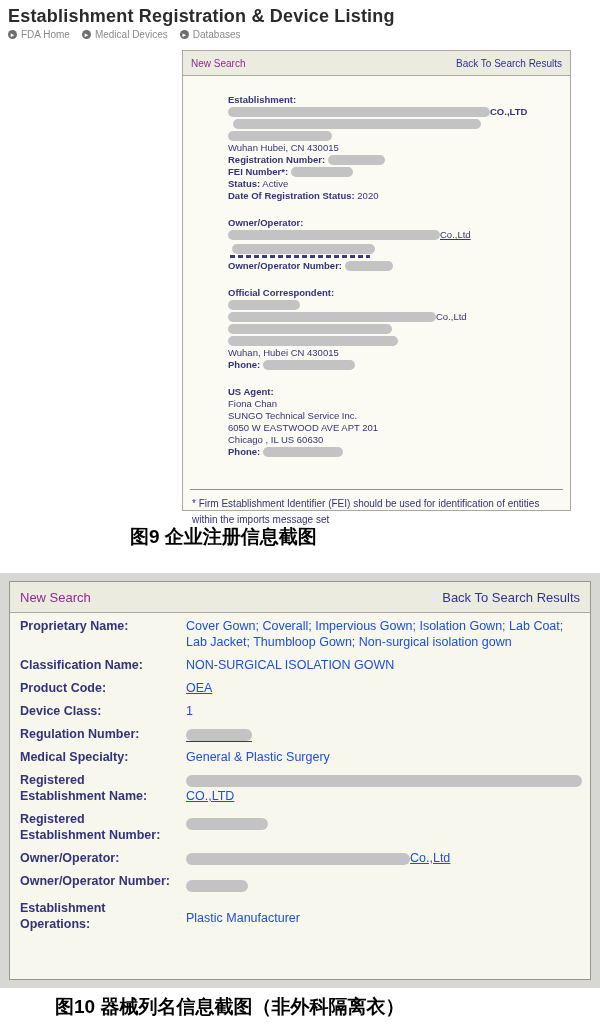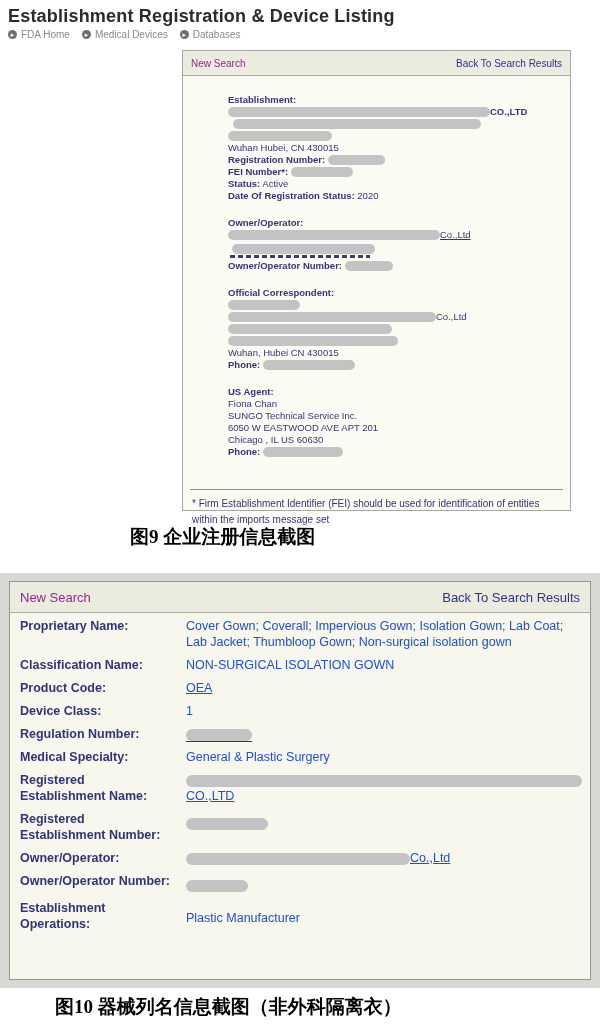--- a/index.html
+++ b/index.html
@@ -26,21 +26,21 @@
   #panel1 .panel-head { height:25px; padding:0 8px; font-size:10px; }
   #panel1 .p1-body { padding:18px 18px 6px 45px; line-height:12px; }
   #panel1 .sec { margin-bottom:15px; }
   #panel1 .r { height:10px; }
   .r-tall { height:15px; }
   .clip-text { width:140px; height:3px; margin-left:2px; background:repeating-linear-gradient(90deg,#3a3a7a 0 5px,transparent 5px 8px); }
   .footnote-wrap { border-top:1px solid #8f8f8f; margin:10px 7px 0 7px; padding:6px 2px 0 2px; }
   .footnote { font-size:10px; line-height:16px; color:#33337a; }
 
   
-  .caption { position:absolute; font-family:Liberation Serif, serif; font-weight:700; font-size:19px; color:#000; }
+  .caption { position:absolute; font-family:Liberation Sans, sans-serif; font-weight:700; font-size:19px; color:#000; }
   #caption1 { left:130px; top:524px; }
   #caption2 { left:55px; top:994px; }
 
   
   #shot2 { position:absolute; left:0; top:573px; width:600px; height:415px; background:#d7d7d3; padding:8px 9px; }
   #panel2 { width:582px; height:399px; font-size:12.5px; background:#f8f7ee; border:1px solid #96968e; }
   #panel2 .panel-head { height:31px; padding:0 10px; font-size:13px; }
   #panel2 .p2-body { padding:5px 10px 0 10px; }
   .row { display:flex; margin-bottom:7px; }
   .row .lbl { flex:0 0 152px; font-weight:700; color:#33337a; line-height:16px; }

